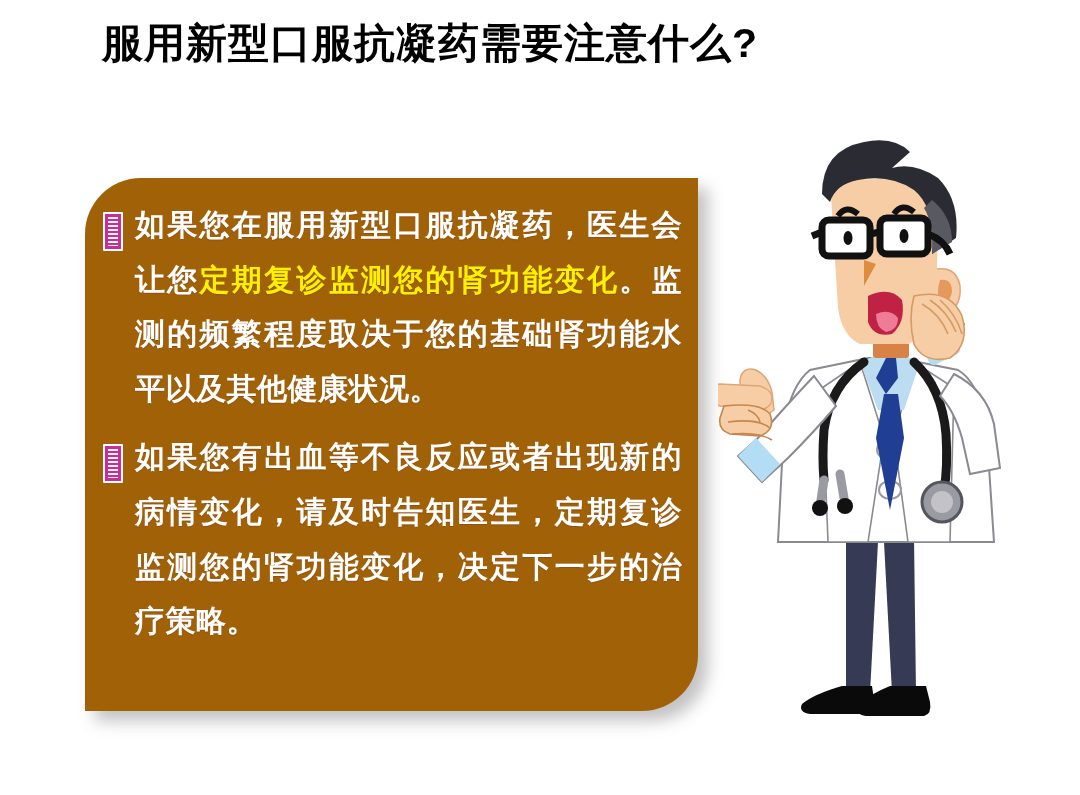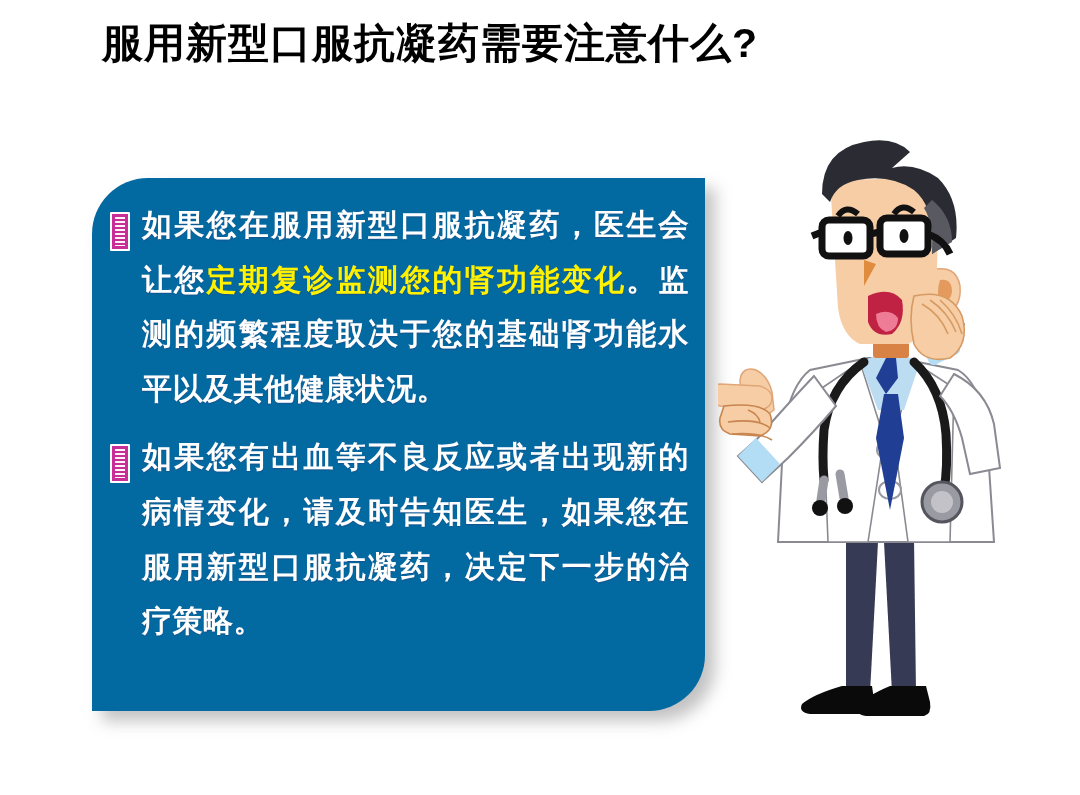--- a/index.html
+++ b/index.html
@@ -30,26 +30,25 @@
     white-space: nowrap;
   }
 
   
   .content-panel {
     position: absolute;
     left: 85px;
     top: 178px;
     width: 613px;
     height: 533px;
-    background: #0369a1;
+    background: #a16207;
     border-radius: 56px 0 56px 0;
     box-shadow: 10px 10px 16px rgba(120,120,120,0.45);
     box-sizing: border-box;
     padding: 20px 16px 10px 18px;
-    margin-left: 7px;
   }
 
   .bullet-block {
     position: relative;
     display: flex;
     align-items: flex-start;
   }
   .bullet-block + .bullet-block { margin-top: 14px; }
 
   
@@ -111,21 +110,21 @@
 
 <div class="content-panel">
 
   <div class="bullet-block">
     <span class="bullet-marker"></span>
     <div class="bullet-text"><span>如果您在服用新型口服抗凝药，医生会让您</span><span class="hl-yellow">定期复诊监测您的肾功能变化</span><span>。监测的频繁程度取决于您的基础肾功能水平以及其他健康状况。</span></div>
   </div>
 
   <div class="bullet-block">
     <span class="bullet-marker"></span>
-    <div class="bullet-text"><span>如果您有出血等不良反应或者出现新的病情变化，请及时告知医生，如果您在服用新型口服抗凝药，决定下一步的治疗策略。</span></div>
+    <div class="bullet-text"><span>如果您有出血等不良反应或者出现新的病情变化，请及时告知医生，定期复诊监测您的肾功能变化，决定下一步的治疗策略。</span></div>
   </div>
 
 </div>
 
 <div class="doctor">
   <svg viewBox="0 0 345 600" xmlns="http://www.w3.org/2000/svg">
 
     <g>
       <path d="M128 400 L128 555 L152 555 L160 404 Z" fill="#363a54"></path>
       <path d="M166 404 L174 555 L198 555 L196 400 Z" fill="#363a54"></path>

